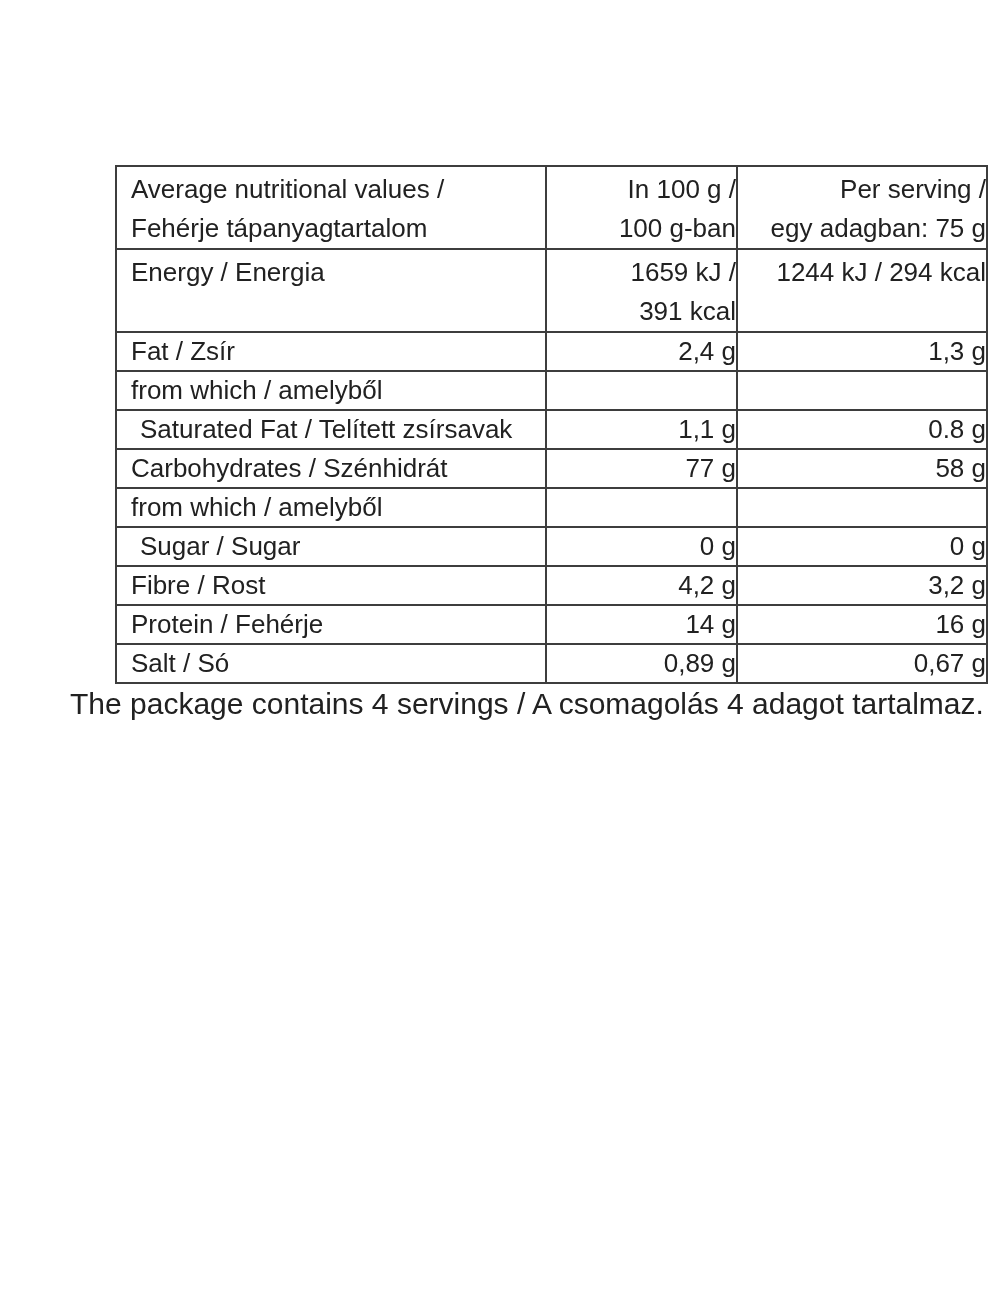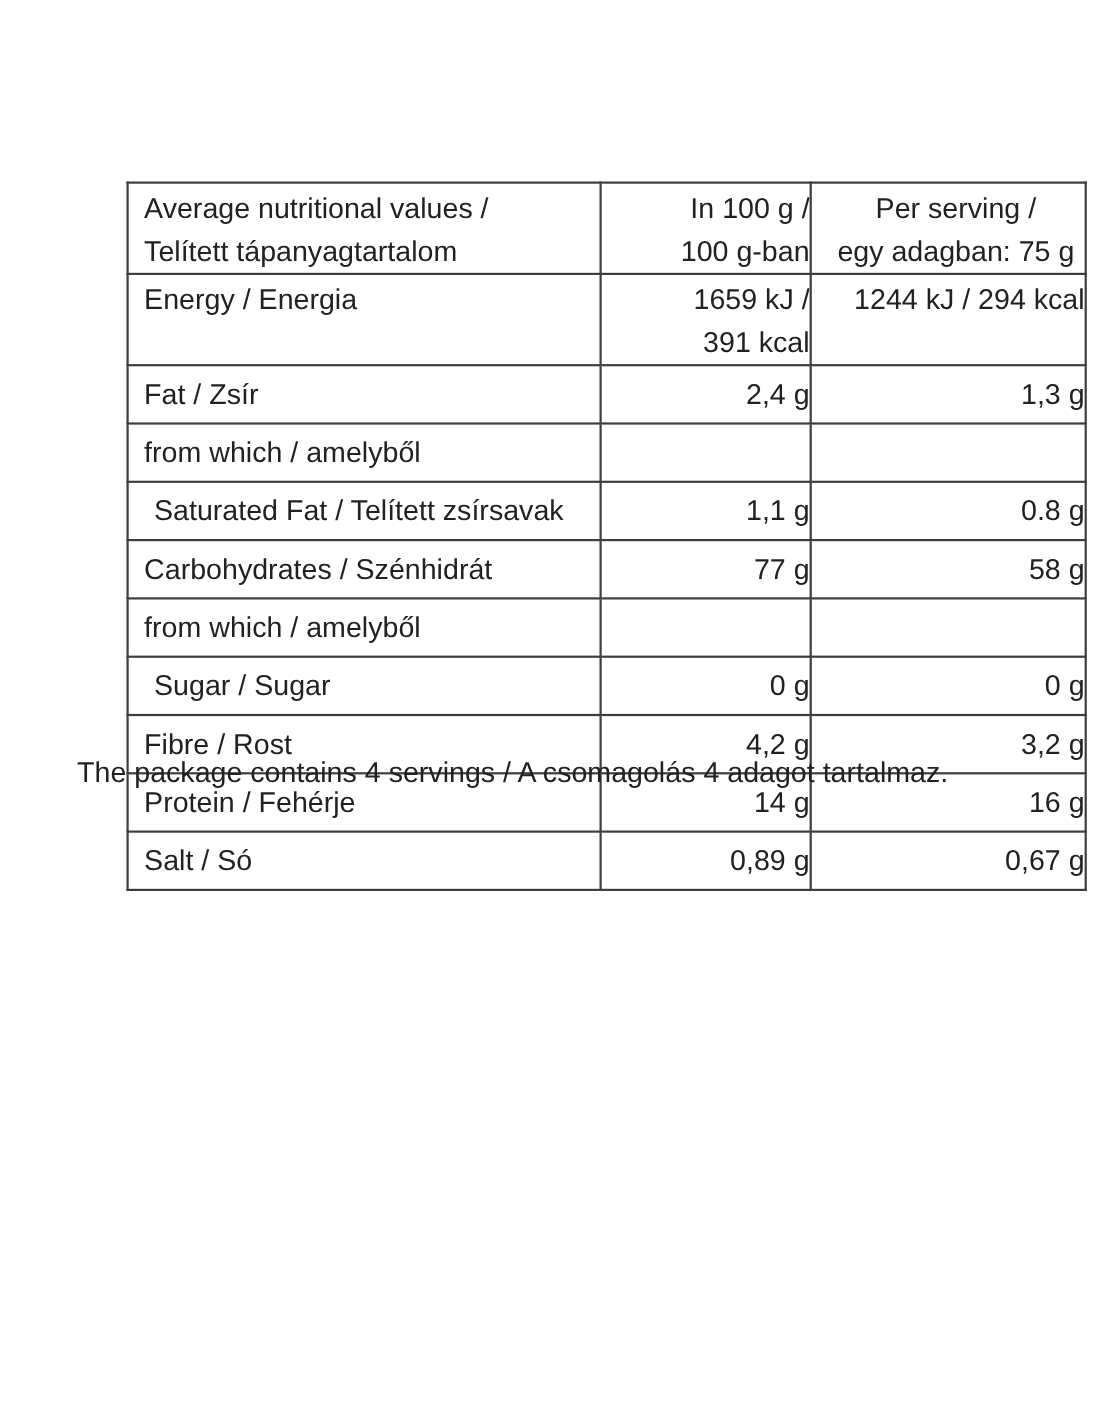--- a/index.html
+++ b/index.html
@@ -29,71 +29,71 @@
     border: 2px solid #3d3d3d;
     overflow: hidden;
     white-space: nowrap;
   }
   col.c1 { width: 430px; }
   col.c2 { width: 191px; }
   col.c3 { width: 250px; }
 
   tr.header-row  { height: 83px; }
   tr.energy-row  { height: 77px; }
-  tr.data-row    { height: 53px; }
+  tr.data-row    { height: 39px; }
 
   .label-cell {
     text-align: left;
     padding-left: 14px;
     vertical-align: middle;
   }
   .label-cell.indent { padding-left: 23px; }
 
   .val-cell {
     text-align: right;
     vertical-align: middle;
   }
 
   .header-row td,
   .energy-row td {
     vertical-align: top;
     padding-top: 3px;
     line-height: 39px;
   }
   .header-row .serving-head {
-    text-align: center;
+    text-align: right;
     padding-left: 14px;
   }
 
   .footer-note {
     position: absolute;
     left: 70px;
     top: 687px;
-    font-size: 26px;
+    font-size: 30px;
     color: #212121;
     white-space: nowrap;
   }
 </style>
 </head>
 <body>
 
 <div class="page">
 
   <table class="nutrition-table">
     <colgroup>
         <col class="c1">
         <col class="c2">
         <col class="c3">
       </colgroup>
 
     <tbody>
         <tr class="header-row">
       <td class="label-cell">
         <div>Average nutritional values /</div>
-        <div>Telített tápanyagtartalom</div>
+        <div>Fehérje tápanyagtartalom</div>
       </td>
       <td class="val-cell">
         <div>In 100 g /</div>
         <div>100 g-ban</div>
       </td>
       <td class="serving-head">
         <div>Per serving /</div>
         <div>egy adagban: 75 g</div>
       </td>
     </tr>

